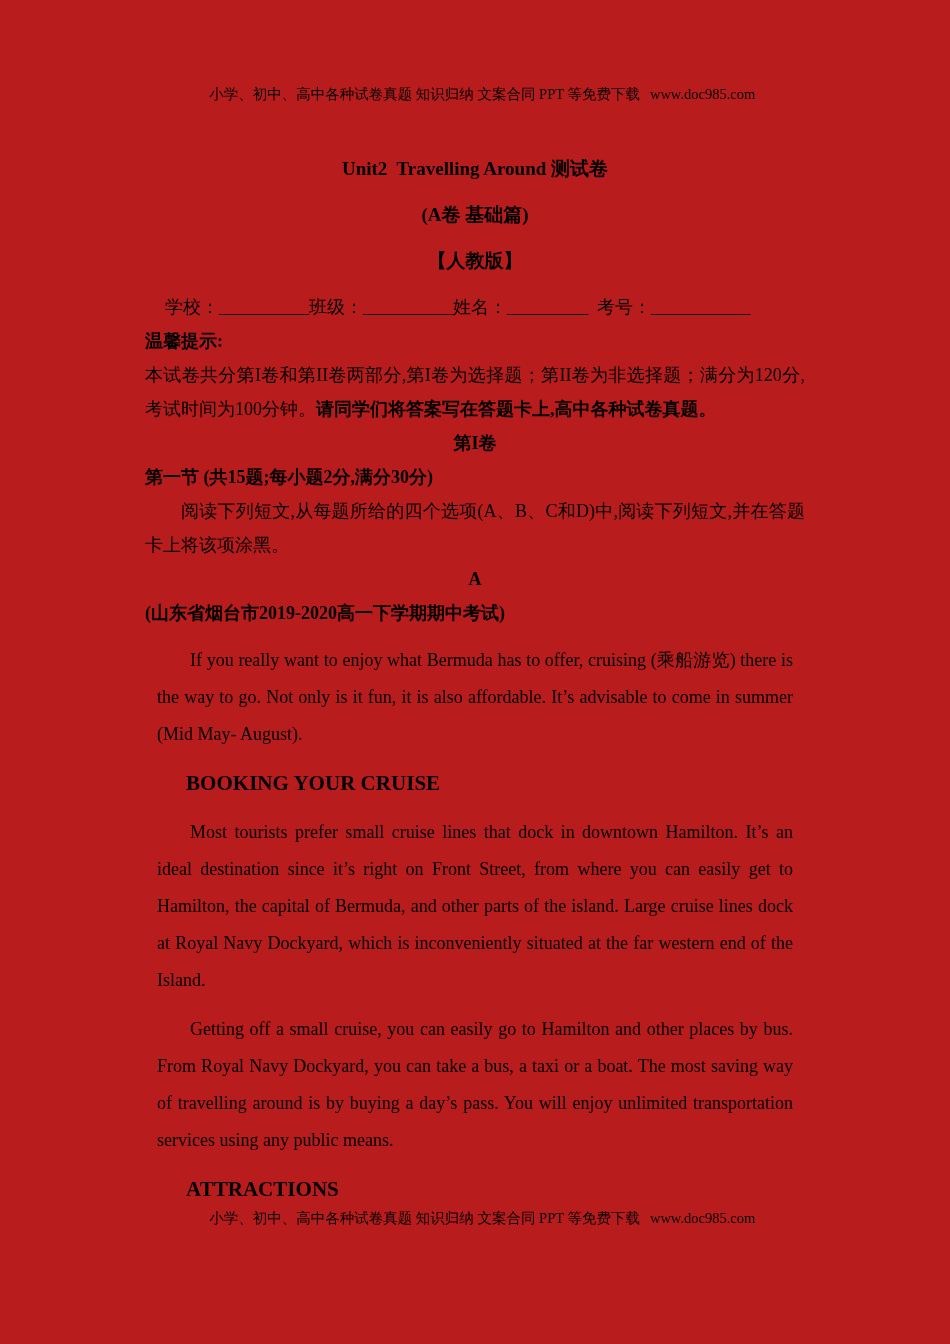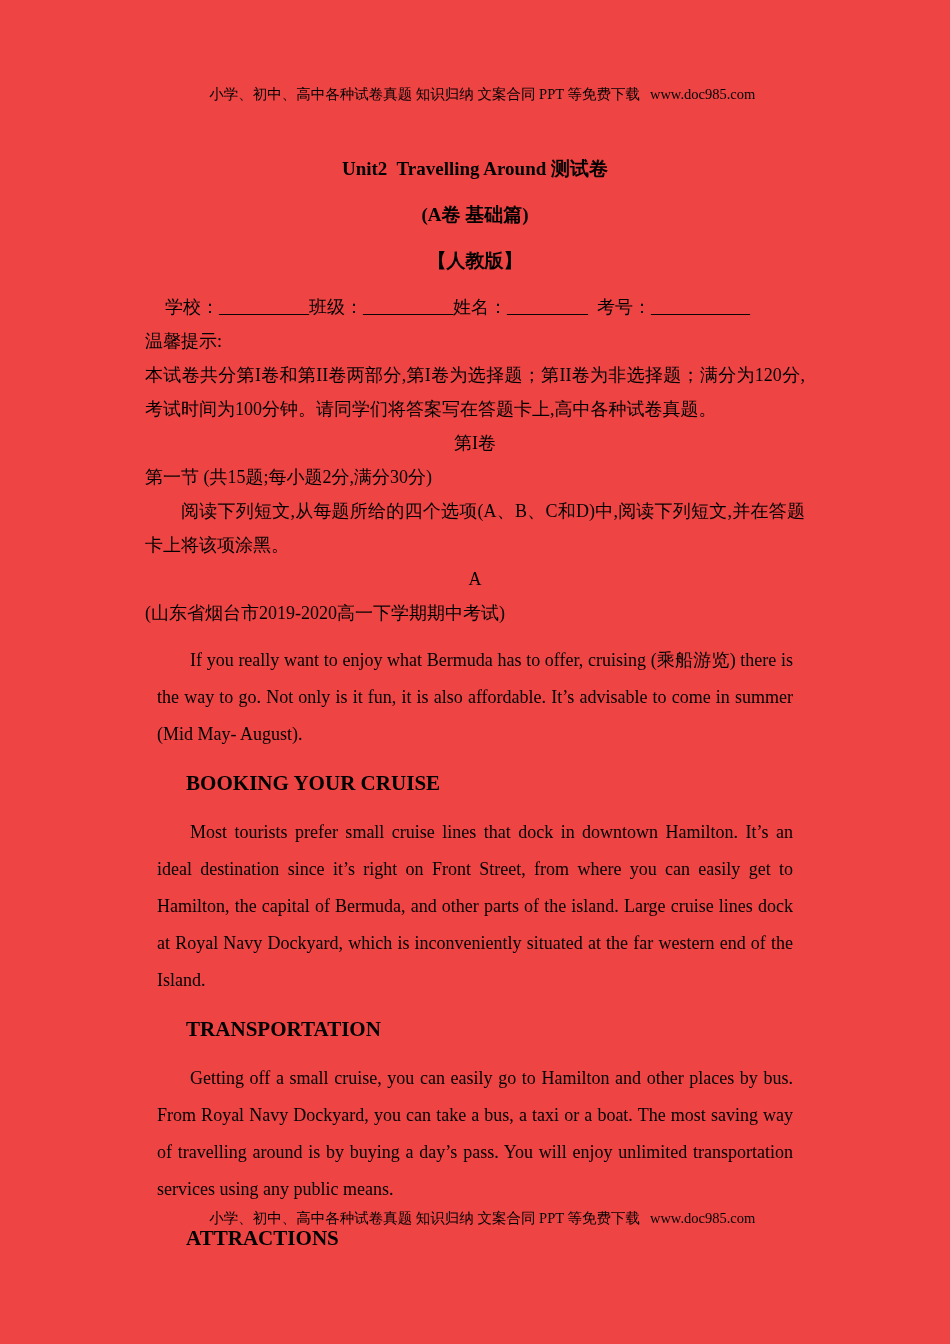--- a/index.html
+++ b/index.html
@@ -5,21 +5,21 @@
   html, body {
     margin: 0;
     padding: 0;
     background: #ffffff;
   }
   .page {
     position: relative;
     width: 950px;
     height: 1344px;
     margin: 0 auto;
-    background: #ef4444;
+    background: #b91c1c;
     color: #000000;
     font-family: "Liberation Serif", "DejaVu Serif", serif;
     font-size: 18px;
     overflow: hidden;
     box-sizing: border-box;
   }
   .page-header, .page-footer {
     position: absolute;
     left: 0;
     width: 100%;
@@ -30,21 +30,21 @@
   }
   .page-header { top: 68px; }
   .page-footer { top: 1192px; }
   .page-header .url, .page-footer .url { margin-left: 10px; }
   .content {
     padding: 140px 145px 0 145px;
     box-sizing: border-box;
   }
   .cn-line { line-height: 34px; }
   .centered { text-align: center; }
-  .bold { font-weight: normal; }
+  .bold { font-weight: bold; }
   .pre { white-space: pre-wrap; }
   .doc-title {
     font-size: 19px;
     font-weight: bold;
     text-align: center;
     line-height: 34px;
     margin: 12px;
   }
   .info-line {
     line-height: 34px;
@@ -104,21 +104,20 @@
 
     <div class="cn-line centered bold">A</div>
 
     <div class="cn-line bold">(山东省烟台市2019-2020高一下学期期中考试)</div>
 
     <p class="en-paragraph">If you really want to enjoy what Bermuda has to offer, cruising (乘船游览) there is the way to go. Not only is it fun, it is also affordable. It’s advisable to come in summer (Mid May- August).</p>
 
     <h3 class="en-heading">BOOKING YOUR CRUISE</h3>
     <p class="en-paragraph">Most tourists prefer small cruise lines that dock in downtown Hamilton. It’s an ideal destination since it’s right on Front Street, from where you can easily get to Hamilton, the capital of Bermuda, and other parts of the island. Large cruise lines dock at Royal Navy Dockyard, which is inconveniently situated at the far western end of the Island.</p>
 
-    <h3 class="en-heading">TRANSPORTATION</h3>
     <p class="en-paragraph">Getting off a small cruise, you can easily go to Hamilton and other places by bus. From Royal Navy Dockyard, you can take a bus, a taxi or a boat. The most saving way of travelling around is by buying a day’s pass. You will enjoy unlimited transportation services using any public means.</p>
 
     <h3 class="en-heading">ATTRACTIONS</h3>
     <p class="en-paragraph"></p>
 
   </div>
 
   <div class="page-footer">
     <span>小学、初中、高中各种试卷真题 知识归纳 文案合同 PPT 等免费下载</span><span class="url">www.doc985.com</span>
   </div>

